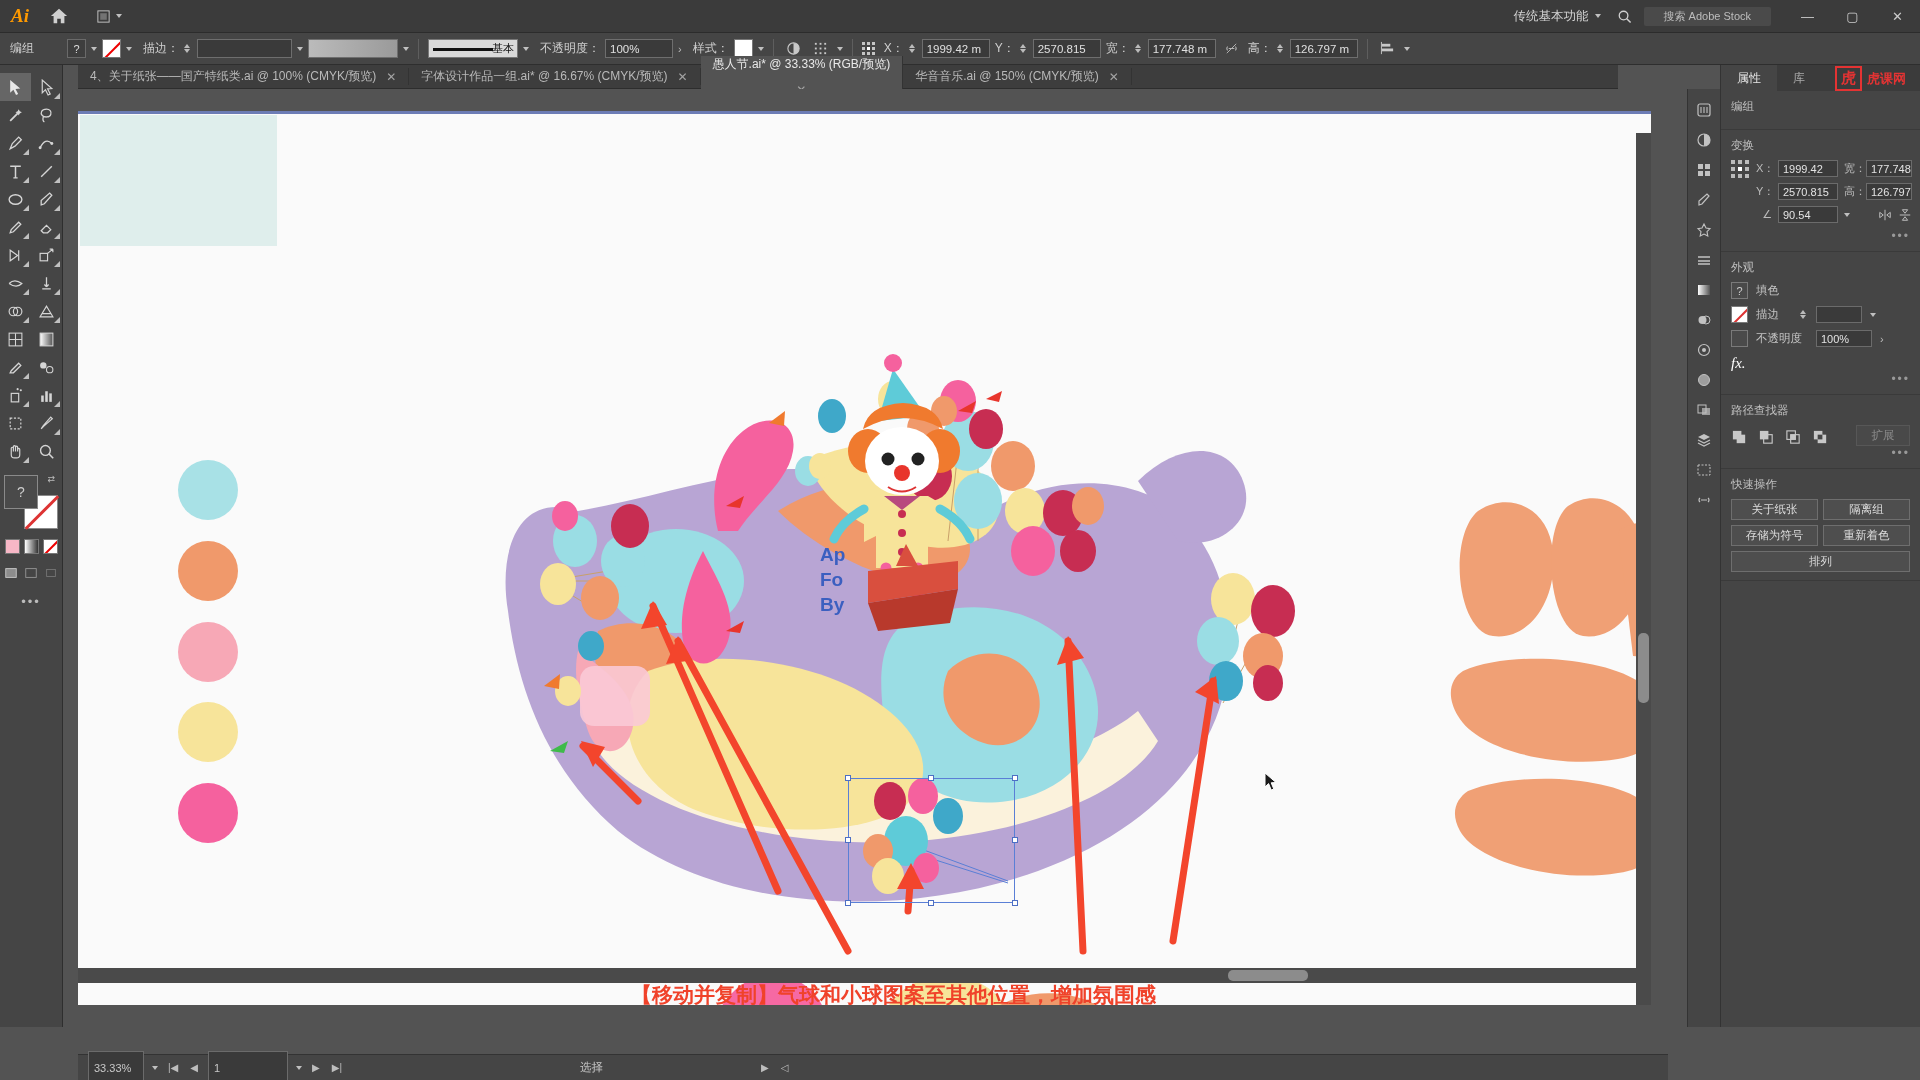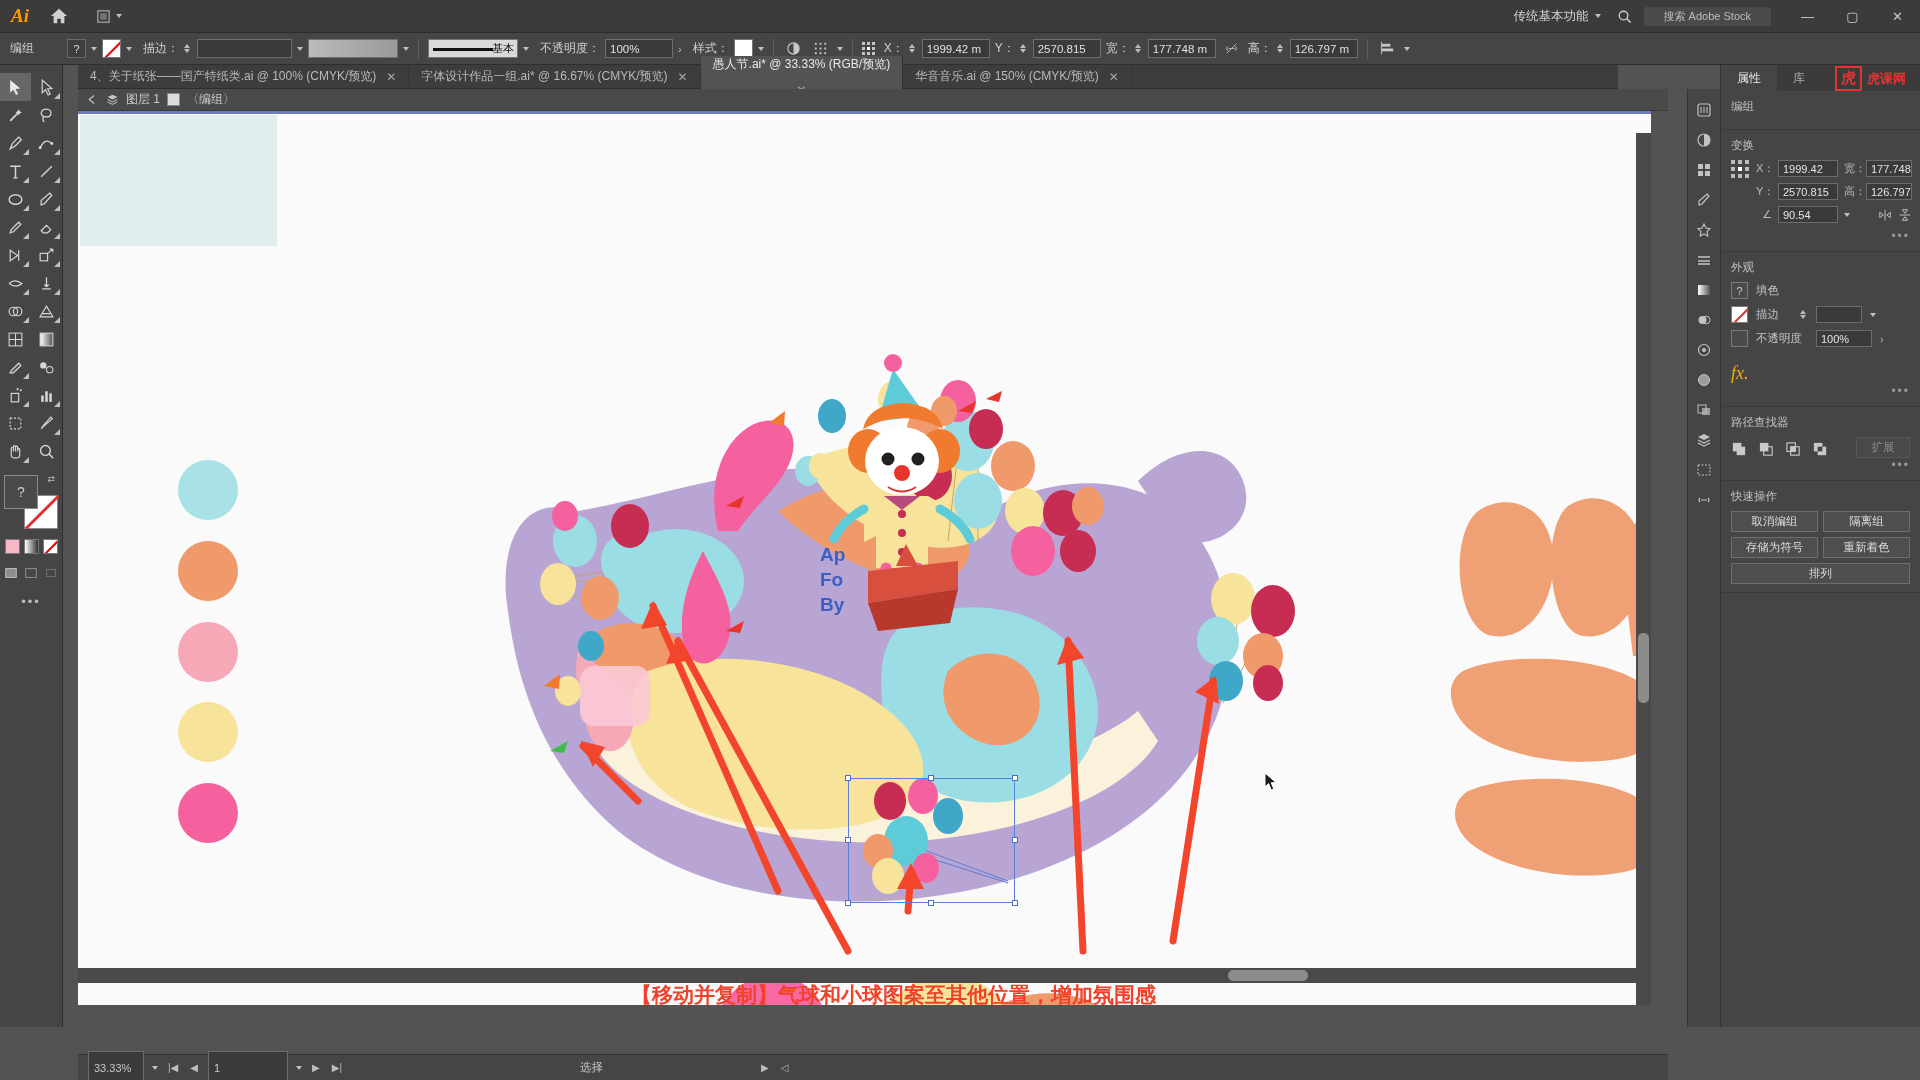--- a/index.html
+++ b/index.html
@@ -586,33 +586,20 @@
           <rect x="2" y="3" width="12" height="10" fill="none" stroke="#999"></rect>
         </svg>
       <svg viewBox="0 0 16 16">
           <rect x="3" y="4" width="10" height="8" fill="none" stroke="#777"></rect>
         </svg>
     </div>
     <div class="dots3">•••</div>
   </div>
 
   <div class="docarea">
-    <div class="breadcrumb">
-      <svg viewBox="0 0 16 16">
-          <path d="M10 3 L4 8 L10 13" fill="none" stroke="#c0c0c0" stroke-width="1.6"></path>
-        </svg>
-      <svg viewBox="0 0 16 16">
-          <path d="M8 2 L14 5 L8 8 L2 5z" fill="#c7c7c7"></path>
-          <path d="M2 8 L8 11 L14 8" fill="none" stroke="#c7c7c7" stroke-width="1.2"></path>
-          <path d="M2 11 L8 14 L14 11" fill="none" stroke="#c7c7c7" stroke-width="1.2"></path>
-        </svg>
-      <span>图层 1</span>
-      <span class="bc-thumb"></span>
-      <span>〈编组〉</span>
-    </div>
 
     <div class="canvas">
       <div class="artboard-line"></div>
       <div class="art-block"></div>
 
       <div class="pdot" style="left:100px;top:349px;width:60px;height:60px;background:#a8e1e6;"></div>
       <div class="pdot" style="left:100px;top:430px;width:60px;height:60px;background:#f0996b;"></div>
       <div class="pdot" style="left:100px;top:511px;width:60px;height:60px;background:#f7a8b6;"></div>
       <div class="pdot" style="left:100px;top:591px;width:60px;height:60px;background:#f7e49a;"></div>
       <div class="pdot" style="left:100px;top:672px;width:60px;height:60px;background:#f5619e;"></div>
@@ -990,21 +977,21 @@
           </div>
         <div class="rp-in sm"></div>
         <span class="mini-chev"></span>
       </div>
       <div class="ap-row">
         <div class="ap-sw"></div>
         <span class="ap-name" style="width:52px">不透明度</span>
         <div class="rp-in" style="width:56px">100%</div>
         <span style="color:#bbb;font-size:11px">›</span>
       </div>
-      <div style="font-style:italic;font-family:'Liberation Serif',serif;font-size:18px;color:#eab308;margin-top:16px">fx.</div>
+      <div style="font-style:italic;font-family:'Liberation Serif',serif;font-size:15px;color:#ffffff;margin-top:8px">fx.</div>
       <div class="dots-r">•••</div>
     </div>
 
     <div class="rp-sec">
       <div class="rp-title">路径查找器</div>
       <div class="pf-icons">
         <svg viewBox="0 0 18 18">
             <rect x="2" y="2" width="9" height="9" fill="#c8c8c8"></rect>
             <rect x="6" y="6" width="9" height="9" fill="#c8c8c8"></rect>
           </svg>
@@ -1024,21 +1011,21 @@
           </svg>
         <div style="flex:1"></div>
         <div class="qa-btn" style="width:54px;opacity:.45">扩展</div>
       </div>
       <div class="dots-r">•••</div>
     </div>
 
     <div class="rp-sec">
       <div class="rp-title">快速操作</div>
       <div class="qa-btns">
-        <div class="qa-btn">取消编组</div>
+        <div class="qa-btn">关于纸张</div>
         <div class="qa-btn">隔离组</div>
         <div class="qa-btn">存储为符号</div>
         <div class="qa-btn">重新着色</div>
         <div class="qa-btn full">排列</div>
       </div>
     </div>
   </div>
 
   <div class="watermark">
     <span class="wm-box">虎</span>

